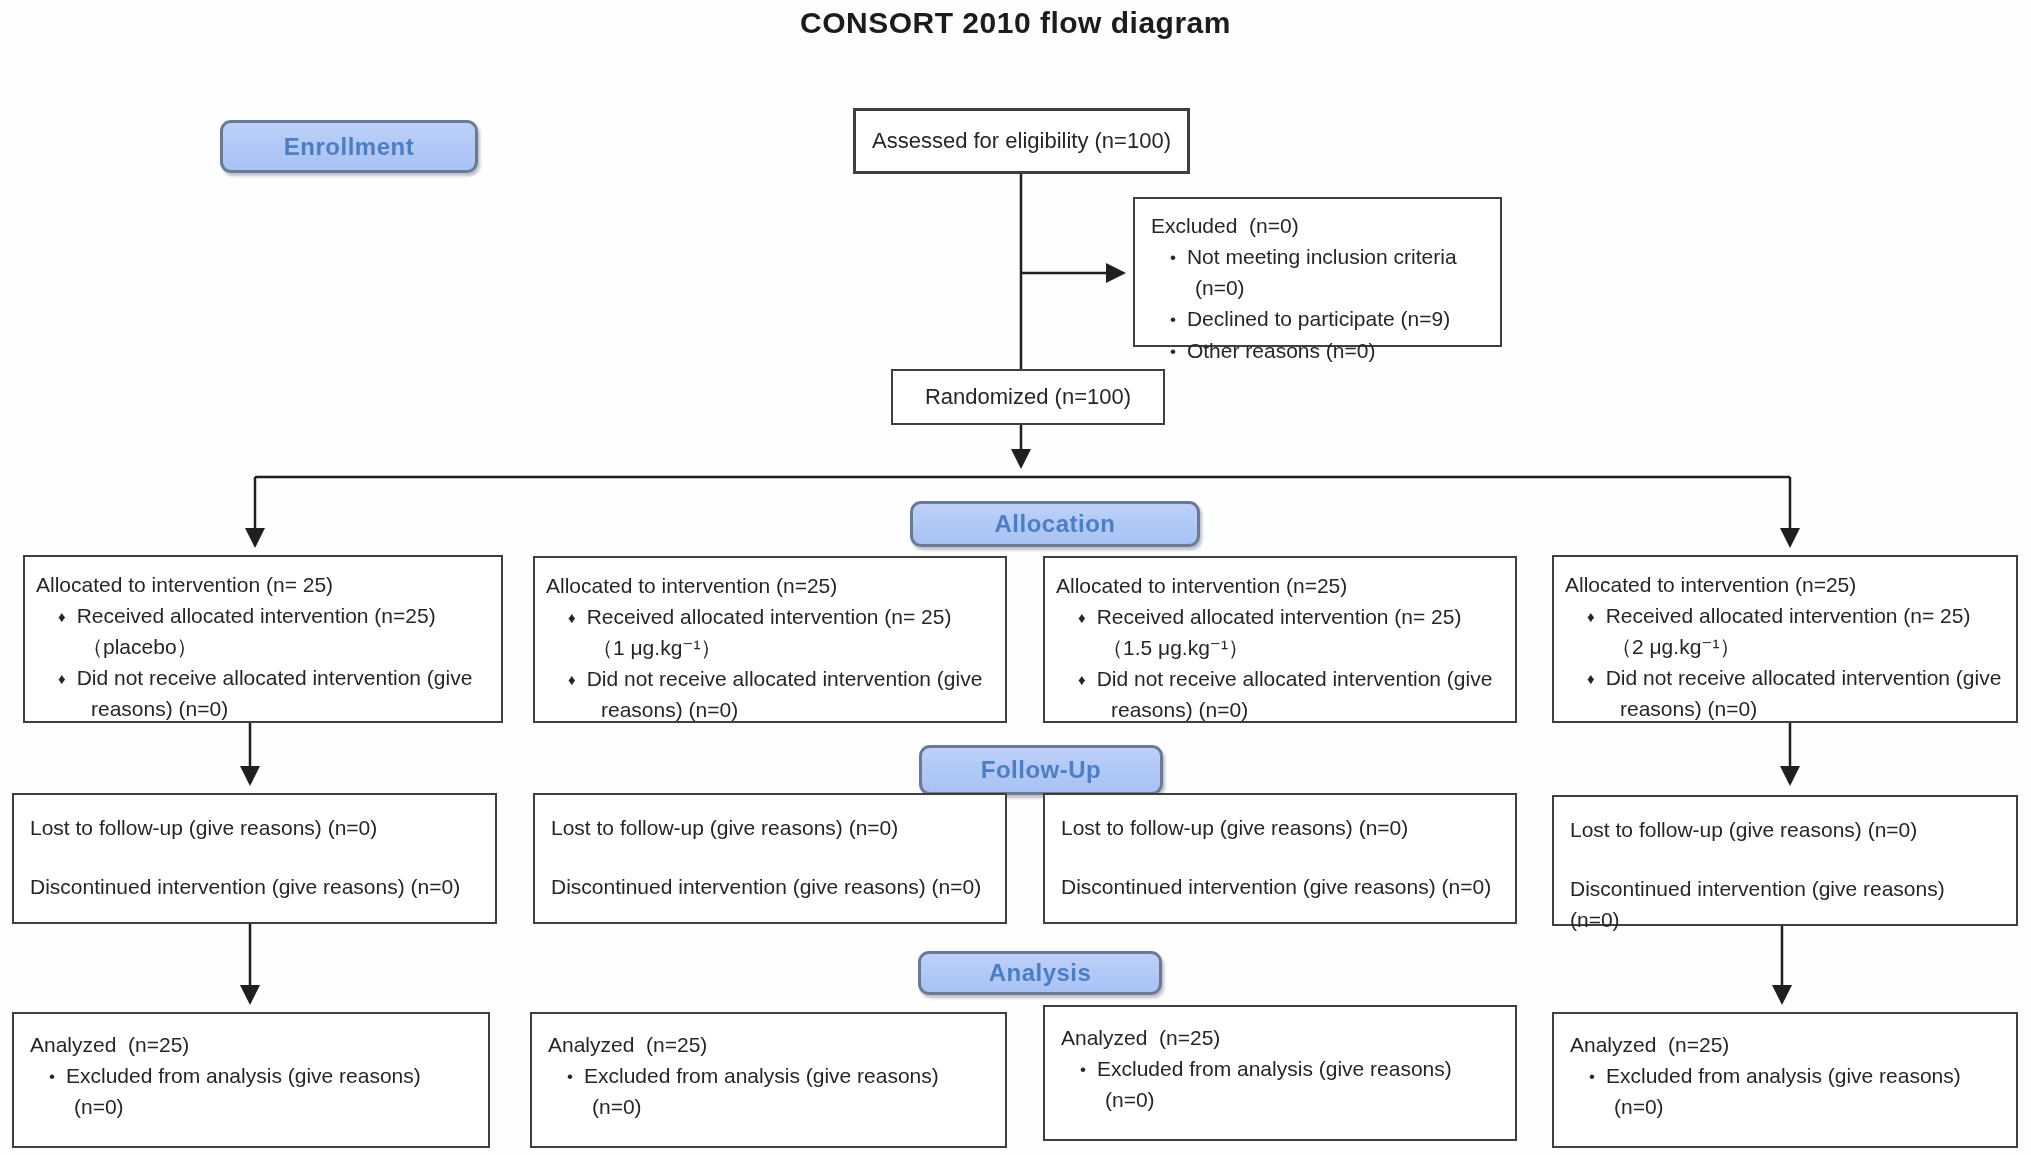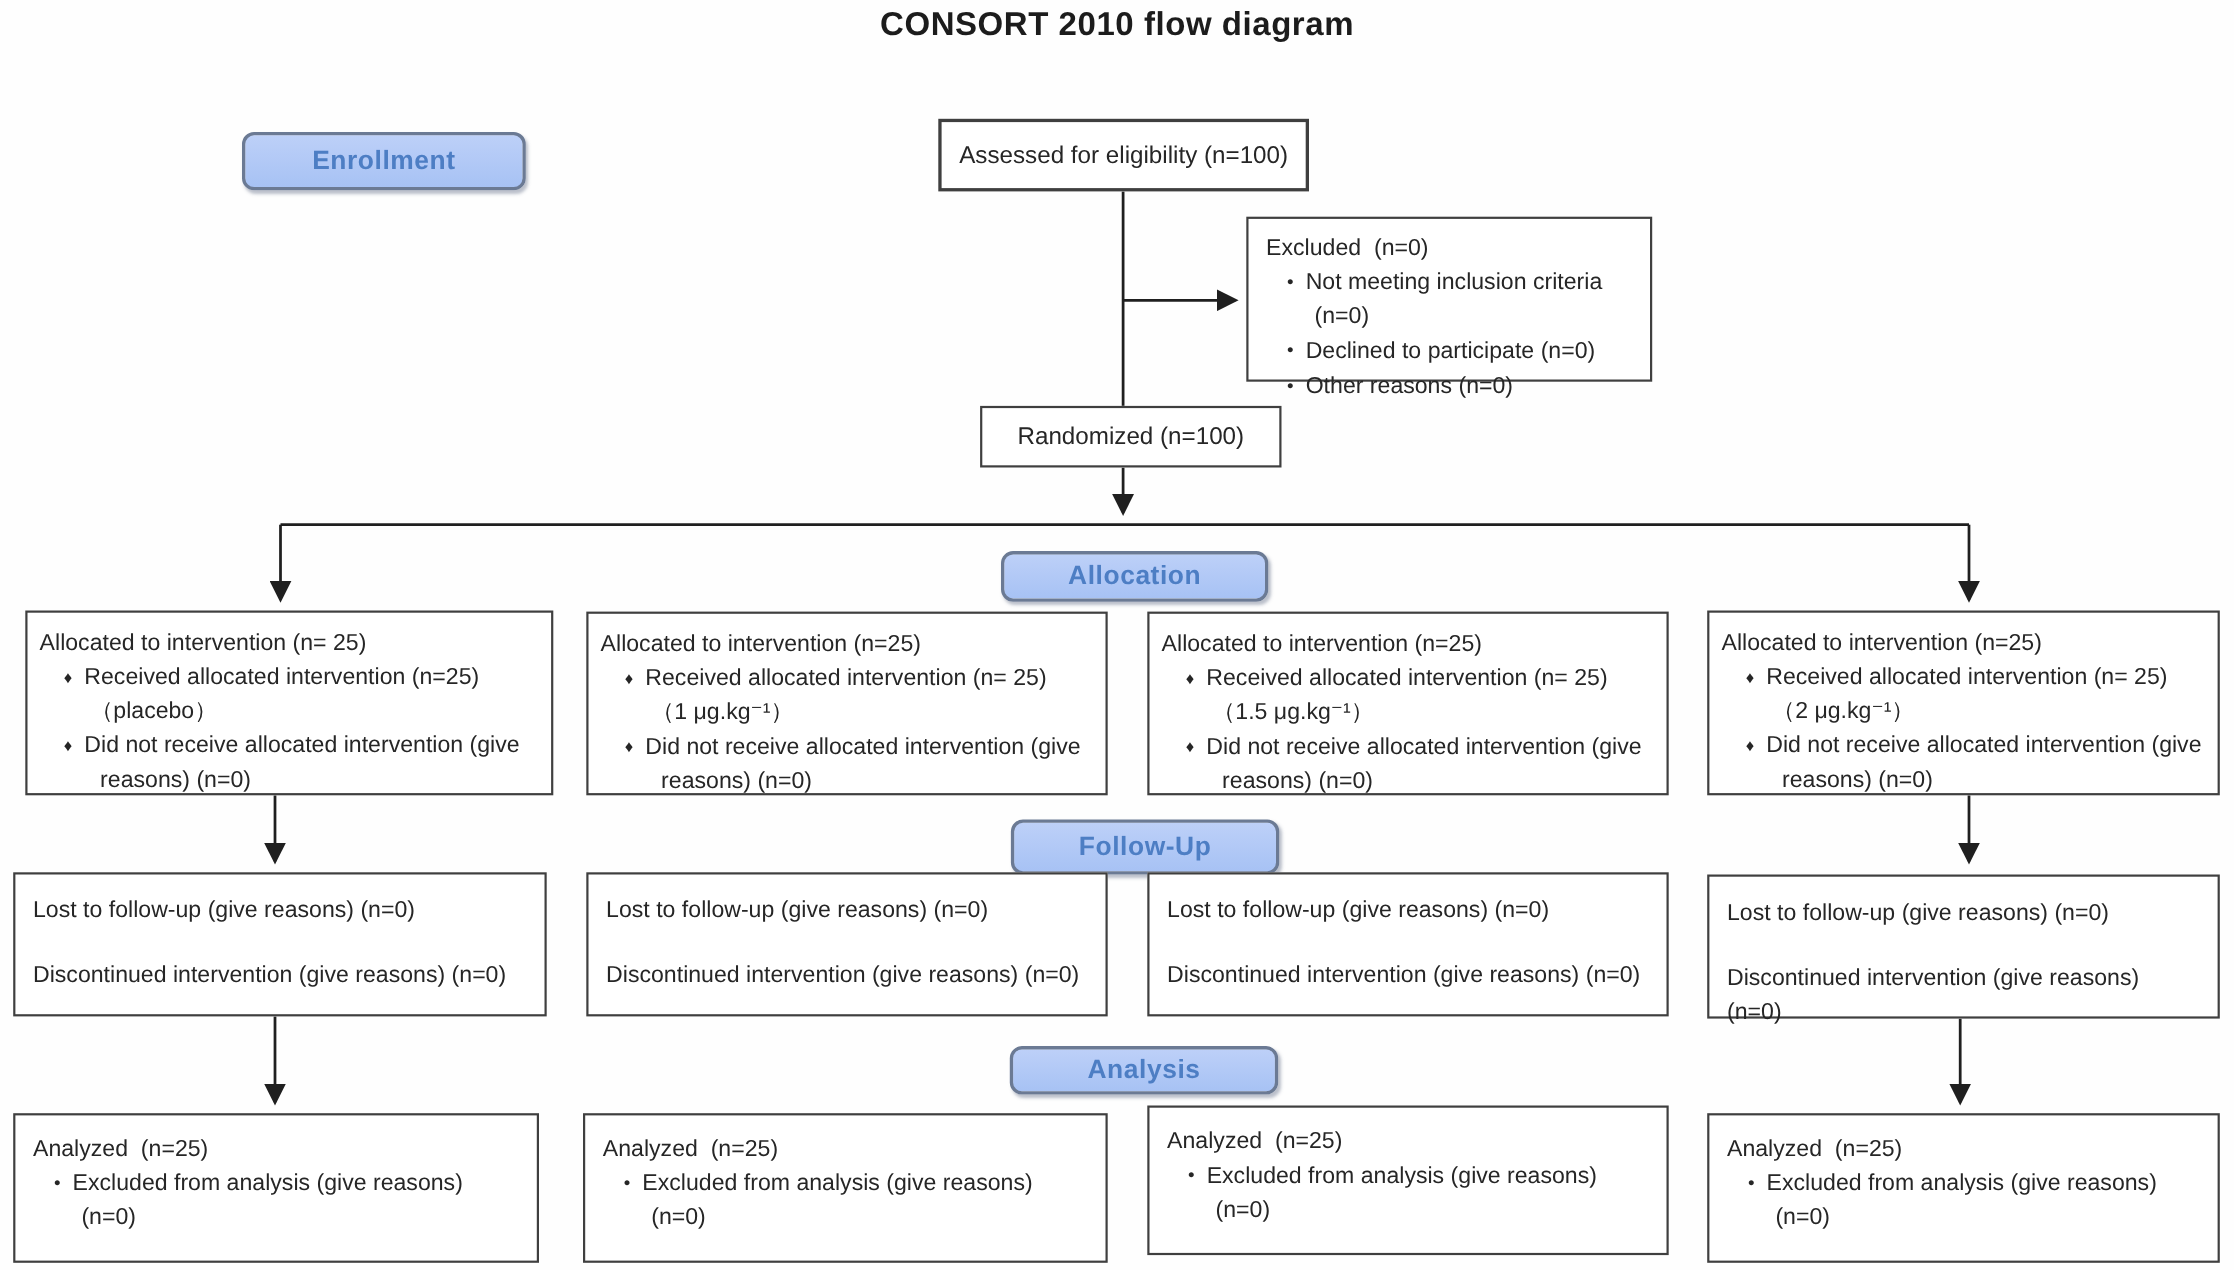--- a/index.html
+++ b/index.html
@@ -65,38 +65,38 @@
     <line x1="1790" y1="477" x2="1790" y2="545" marker-end="url(#arrowhead)"></line>
     <line x1="250" y1="723" x2="250" y2="783" marker-end="url(#arrowhead)"></line>
     <line x1="1790" y1="723" x2="1790" y2="783" marker-end="url(#arrowhead)"></line>
     <line x1="250" y1="924" x2="250" y2="1002" marker-end="url(#arrowhead)"></line>
     <line x1="1782" y1="926" x2="1782" y2="1002" marker-end="url(#arrowhead)"></line>
   </svg>
 
   <div class="badge" style="left:220px;top:120px;width:258px;height:53px;">
     <span class="t">Enrollment</span>
   </div>
-  <div class="badge" style="left:910px;top:501px;width:243px;height:46px;">
+  <div class="badge" style="left:910px;top:501px;width:290px;height:46px;">
     <span class="t">Allocation</span>
   </div>
   <div class="badge" style="left:918px;top:951px;width:244px;height:44px;">
     <span class="t">Analysis</span>
   </div>
   <div class="badge" style="left:919px;top:745px;width:244px;height:50px;">
     <span class="t">Follow-Up</span>
   </div>
 
   <div class="box thick center" style="left:853px;top:108px;width:337px;height:66px;">
     <span class="t">Assessed for eligibility (n=100)</span>
   </div>
 
   <div class="box pad" style="left:1133px;top:197px;width:369px;height:150px;">
     <div><span class="t">Excluded  (n=0)</span></div>
     <div class="b-row-sm"><span class="bullet">•</span><span class="t">Not meeting inclusion criteria (n=0)</span></div>
-    <div class="b-row-sm"><span class="bullet">•</span><span class="t">Declined to participate (n=0)</span></div>
+    <div class="b-row-sm"><span class="bullet">•</span><span class="t">Declined to participate (n=9)</span></div>
     <div class="b-row-sm"><span class="bullet">•</span><span class="t">Other reasons (n=0)</span></div>
   </div>
 
   <div class="box center" style="left:891px;top:369px;width:274px;height:56px;text-align:right;">
     <span class="t">Randomized (n=100)</span>
   </div>
 
   <div class="box pad-a" style="left:23px;top:555px;width:480px;height:168px;">
     <div><span class="t">Allocated to intervention (n= 25)</span></div>
     <div class="b-row"><span class="bullet">♦</span><span class="t">Received allocated intervention (n=25)</span></div>

